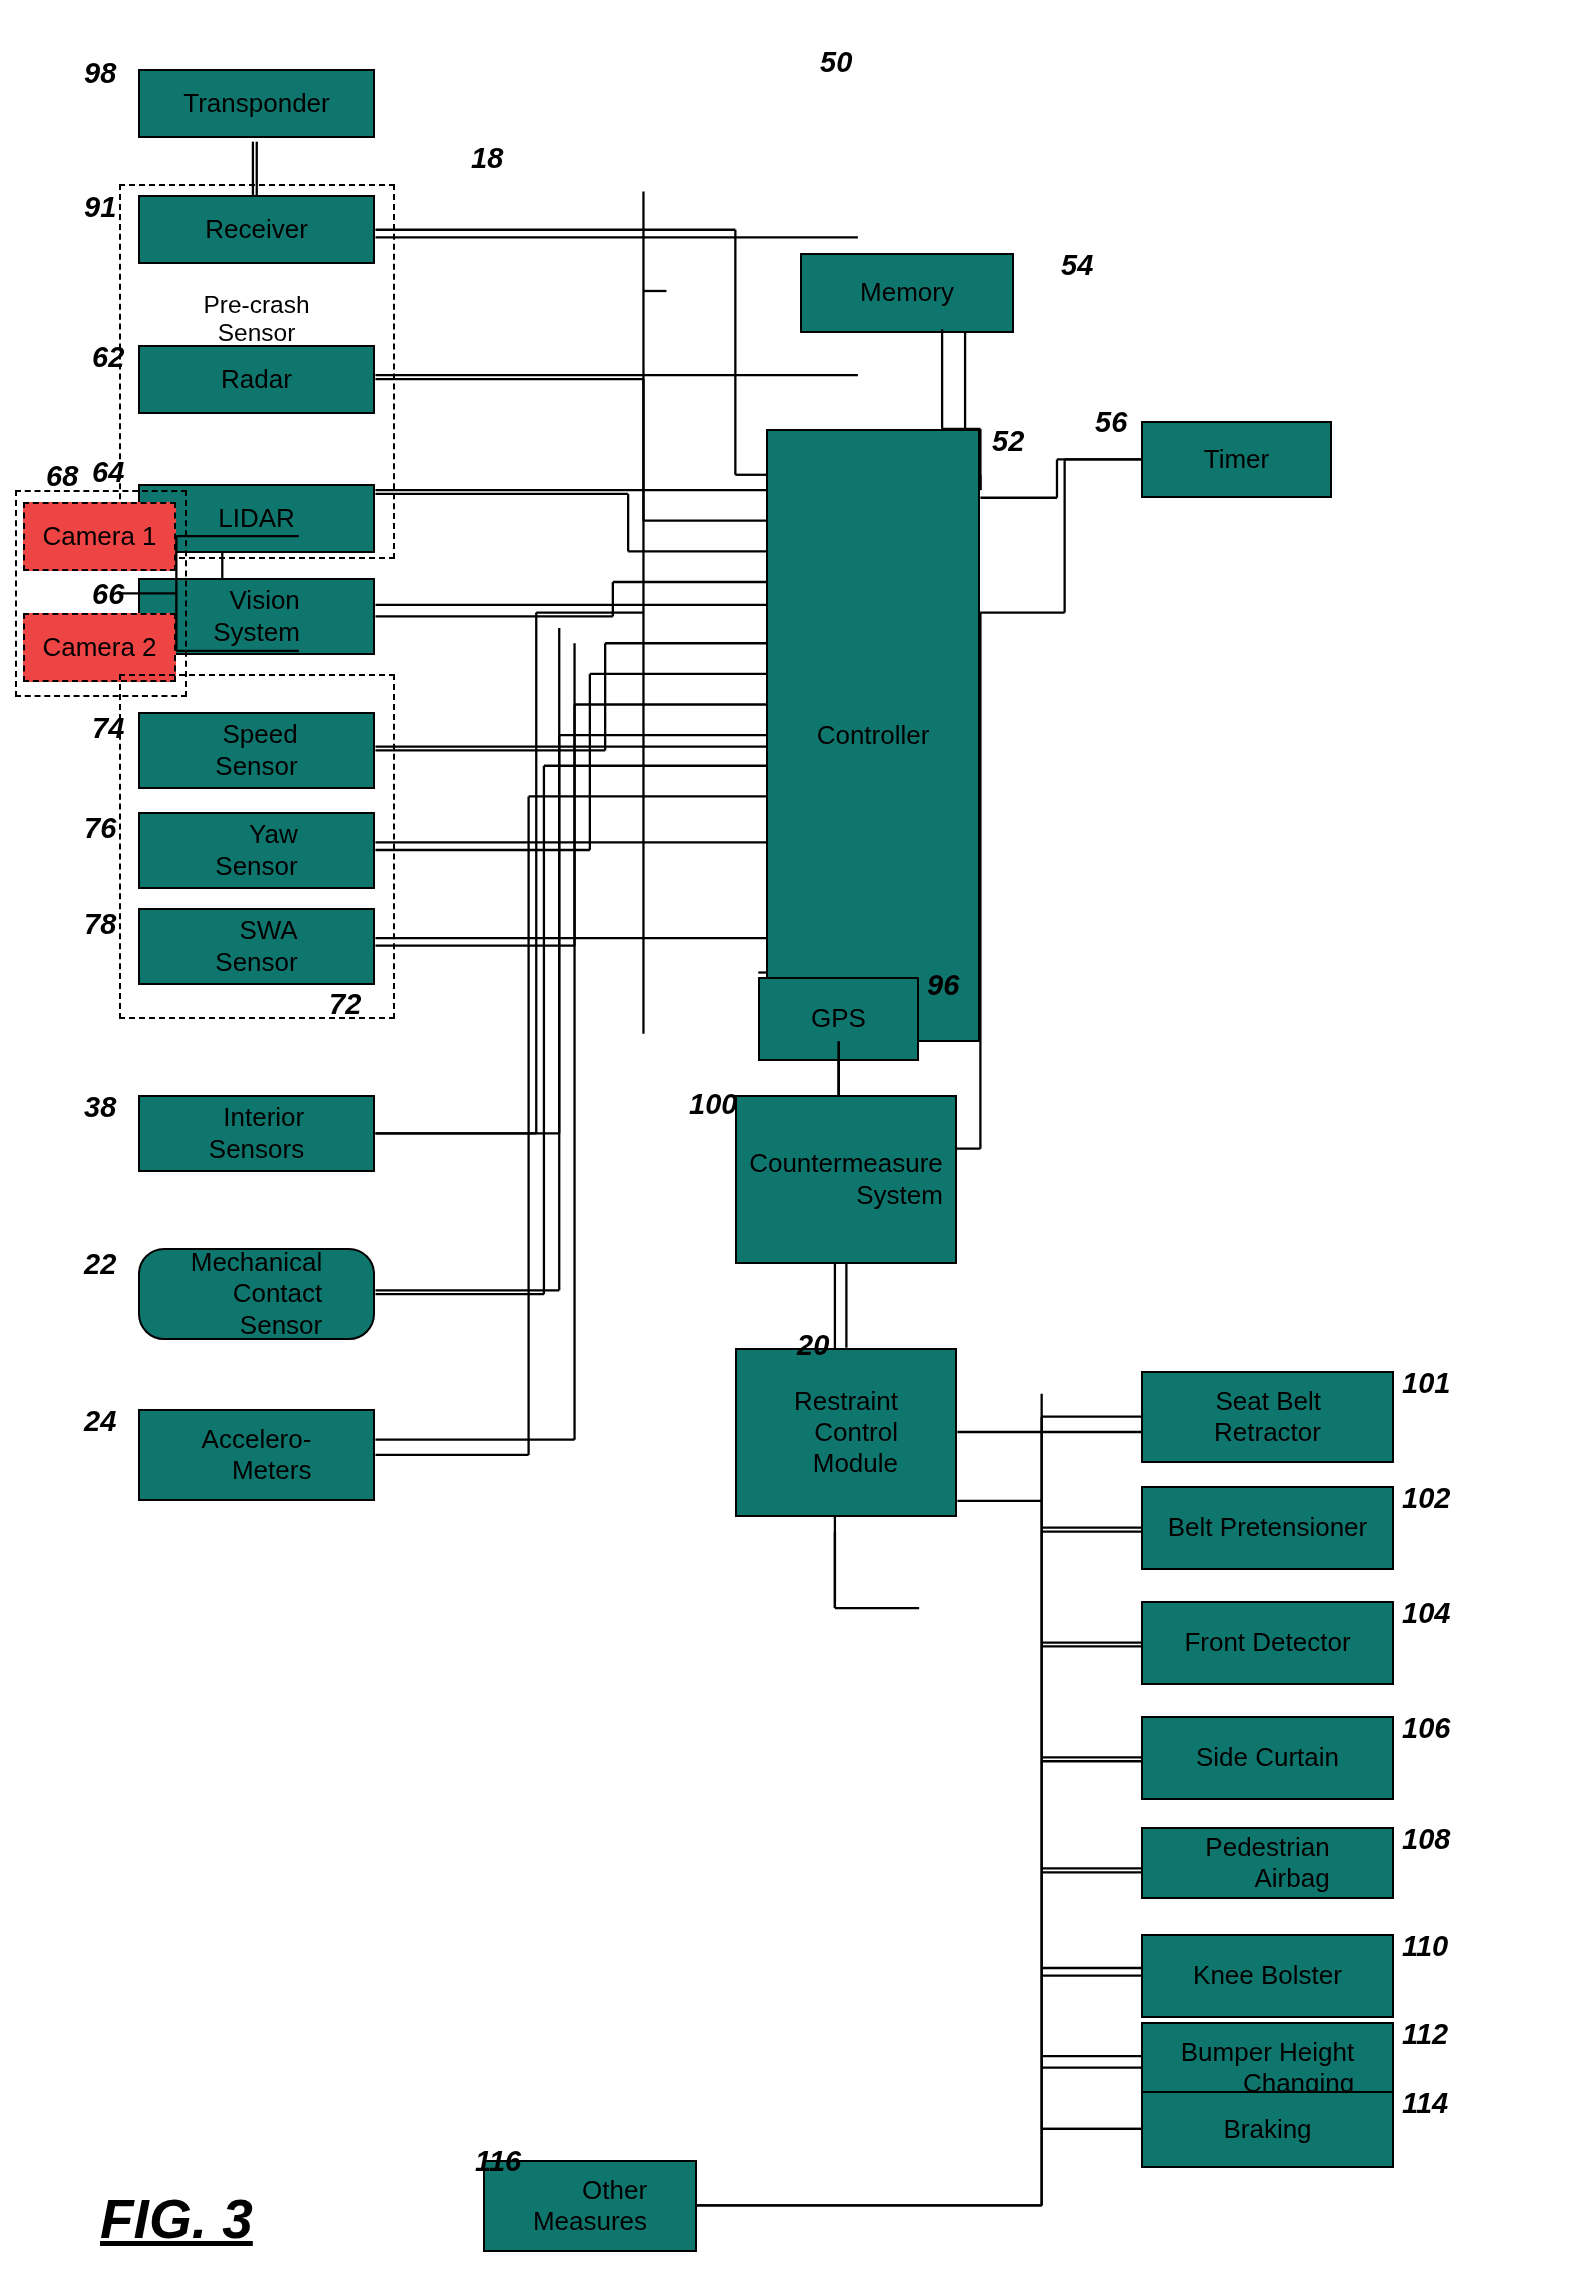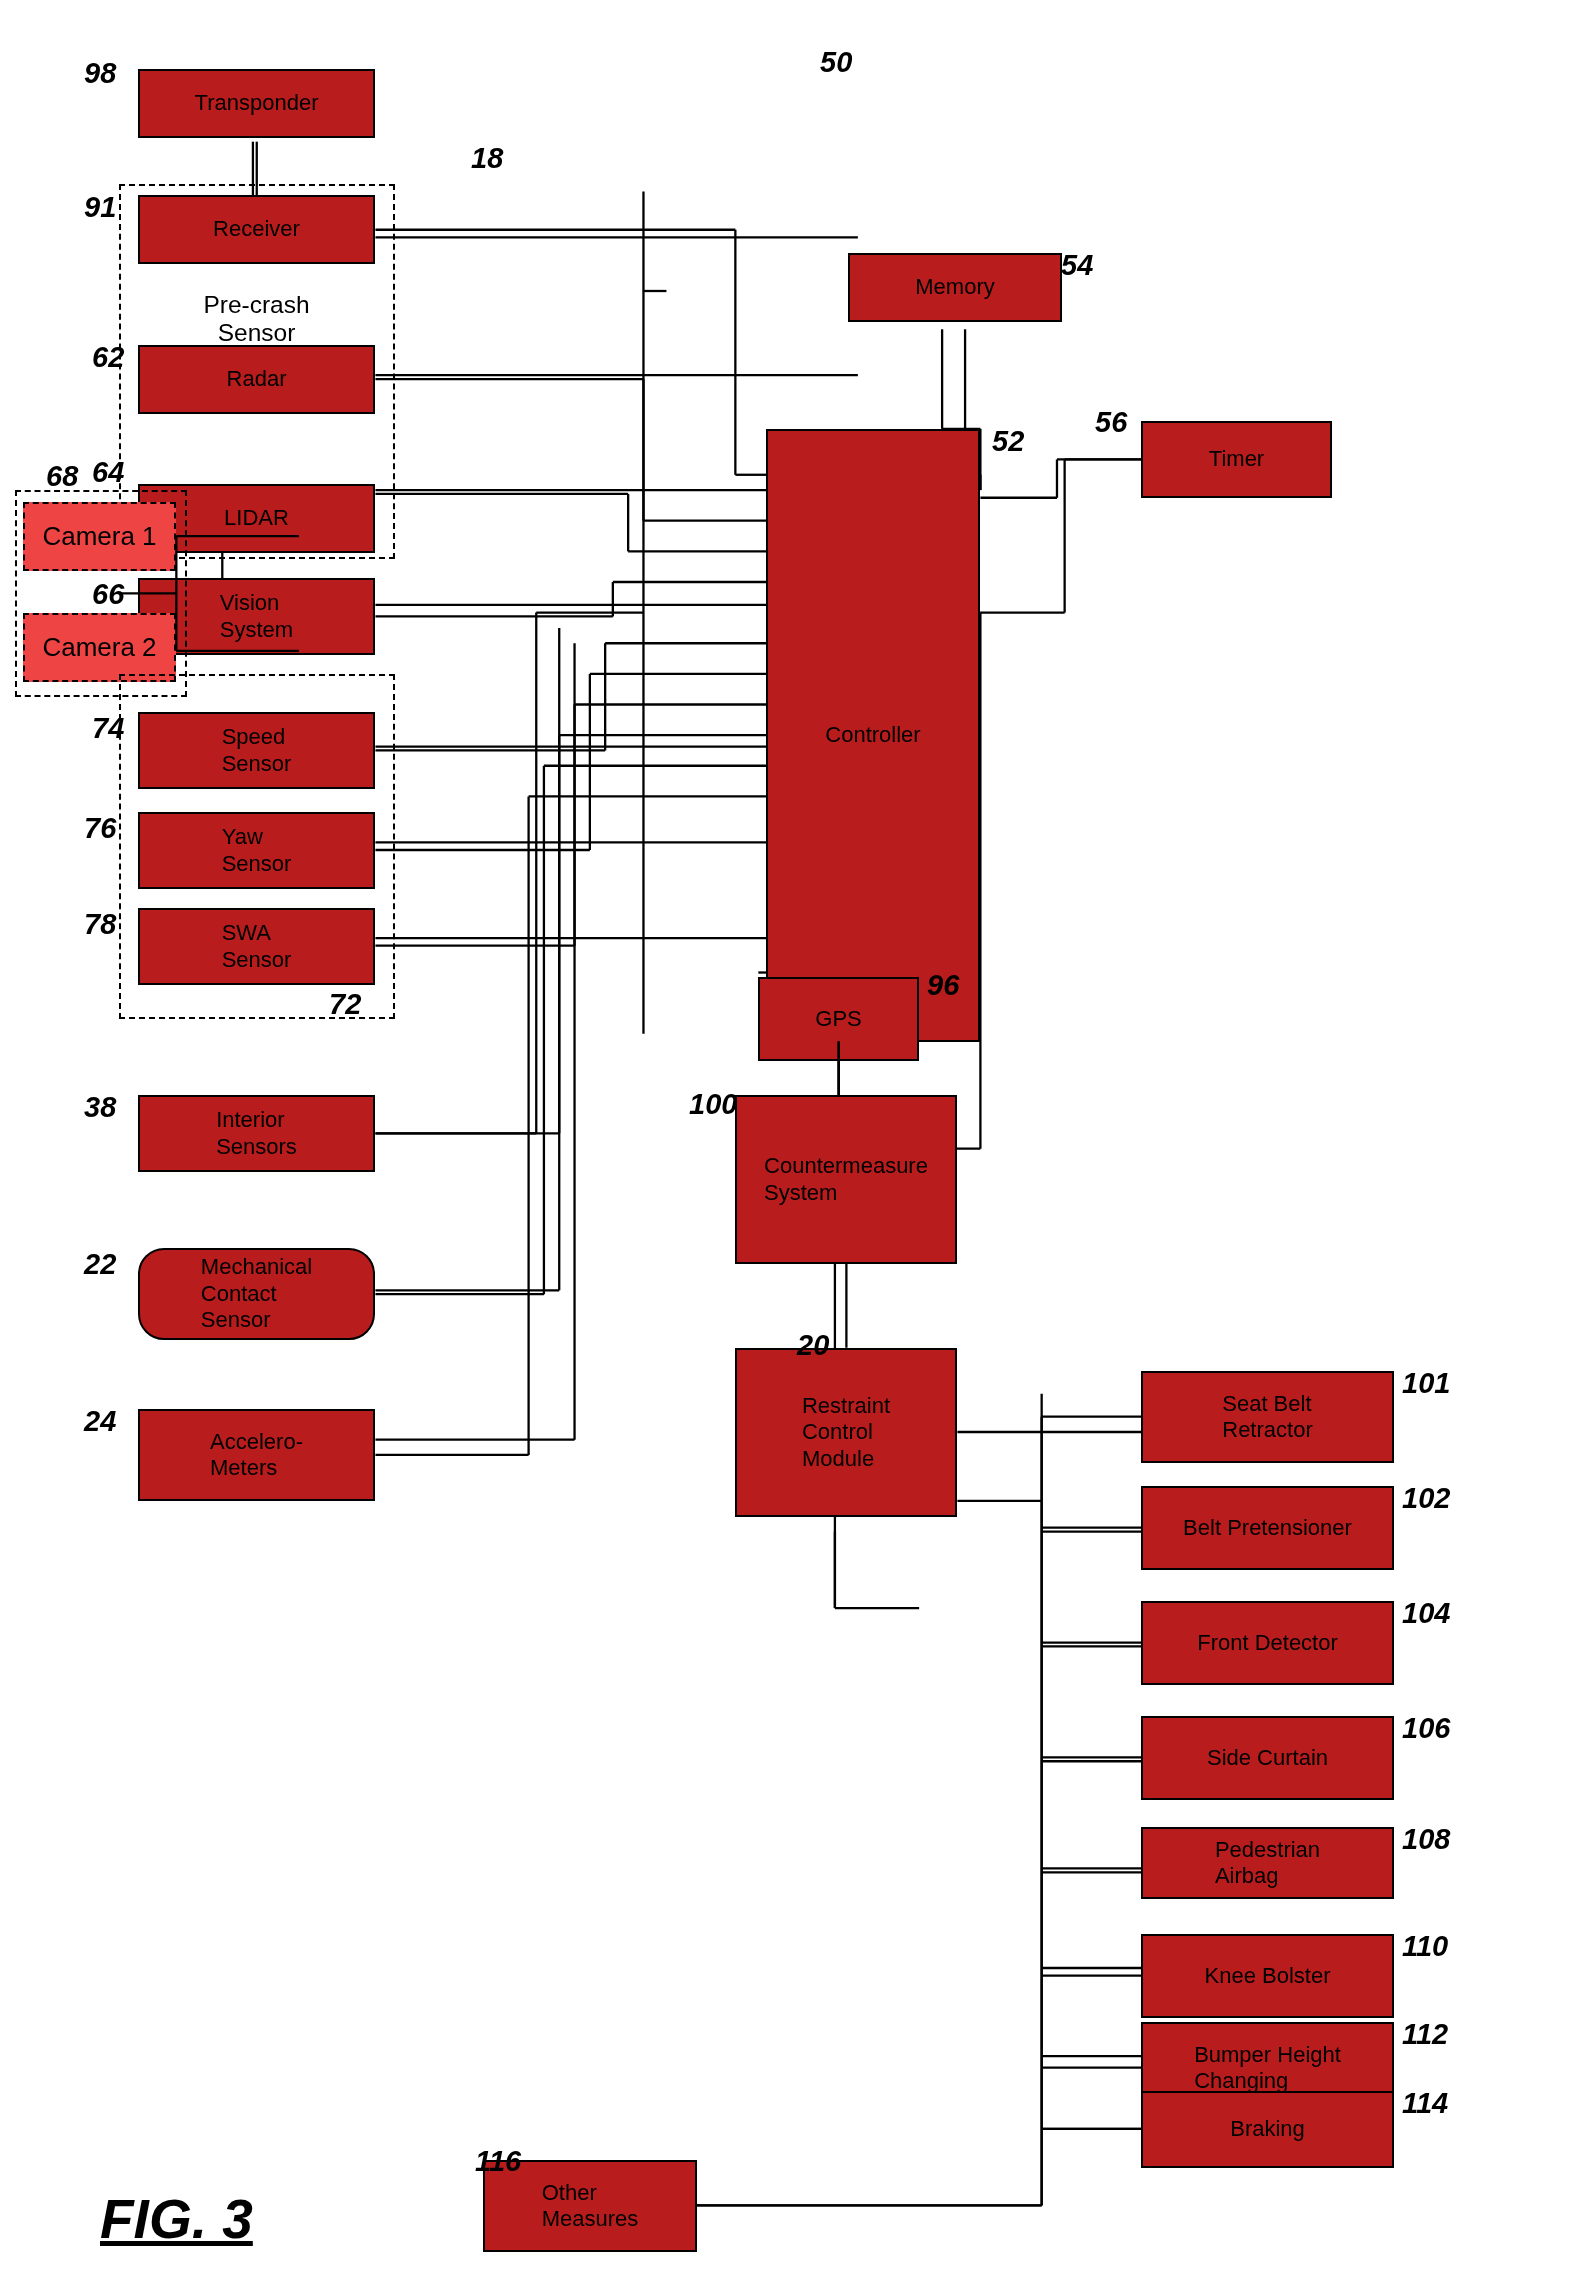--- a/index.html
+++ b/index.html
@@ -12,26 +12,26 @@
       overflow: hidden;
     }
     .diagram {
       position: relative;
       width: 1594px;
       height: 2295px;
     }
     .box {
       position: absolute;
       border: 2.3px solid #000;
-      background: #b91c1c;
+      background: #0f766e;
       display: flex;
       align-items: center;
       justify-content: center;
-      text-align: left;
-      font-size: 22px;
+      text-align: right;
+      font-size: 26px;
       font-weight: normal;
       line-height: 1.2;
       padding: 6.1px;
     }
     .box-dashed {
       position: absolute;
       border: 2.3px dashed #000;
       background: #ef4444;
       display: flex;
       align-items: center;
@@ -234,21 +234,21 @@
   <div class="box" style="left:138px; top:1409px; width:237px; height:92px;">
     <span>Accelero-<br>Meters</span>
   </div>
   <div class="number-label" style="left:84px; top:1405px;">24</div>
 
   <div class="box" style="left:766px; top:429px; width:214px; height:613px;">
     <span>Controller</span>
   </div>
   <div class="number-label" style="left:992px; top:425px;">52</div>
 
-  <div class="box" style="left:848px; top:253px; width:214px; height:69px;">
+  <div class="box" style="left:800px; top:253px; width:214px; height:80px;">
     <span>Memory</span>
   </div>
   <div class="number-label" style="left:1061px; top:249px;">54</div>
 
   <div class="box" style="left:1141px; top:421px; width:191px; height:77px;">
     <span>Timer</span>
   </div>
   <div class="number-label" style="left:1095px; top:406px;">56</div>
 
   <div class="box" style="left:758px; top:977px; width:161px; height:84px;">

